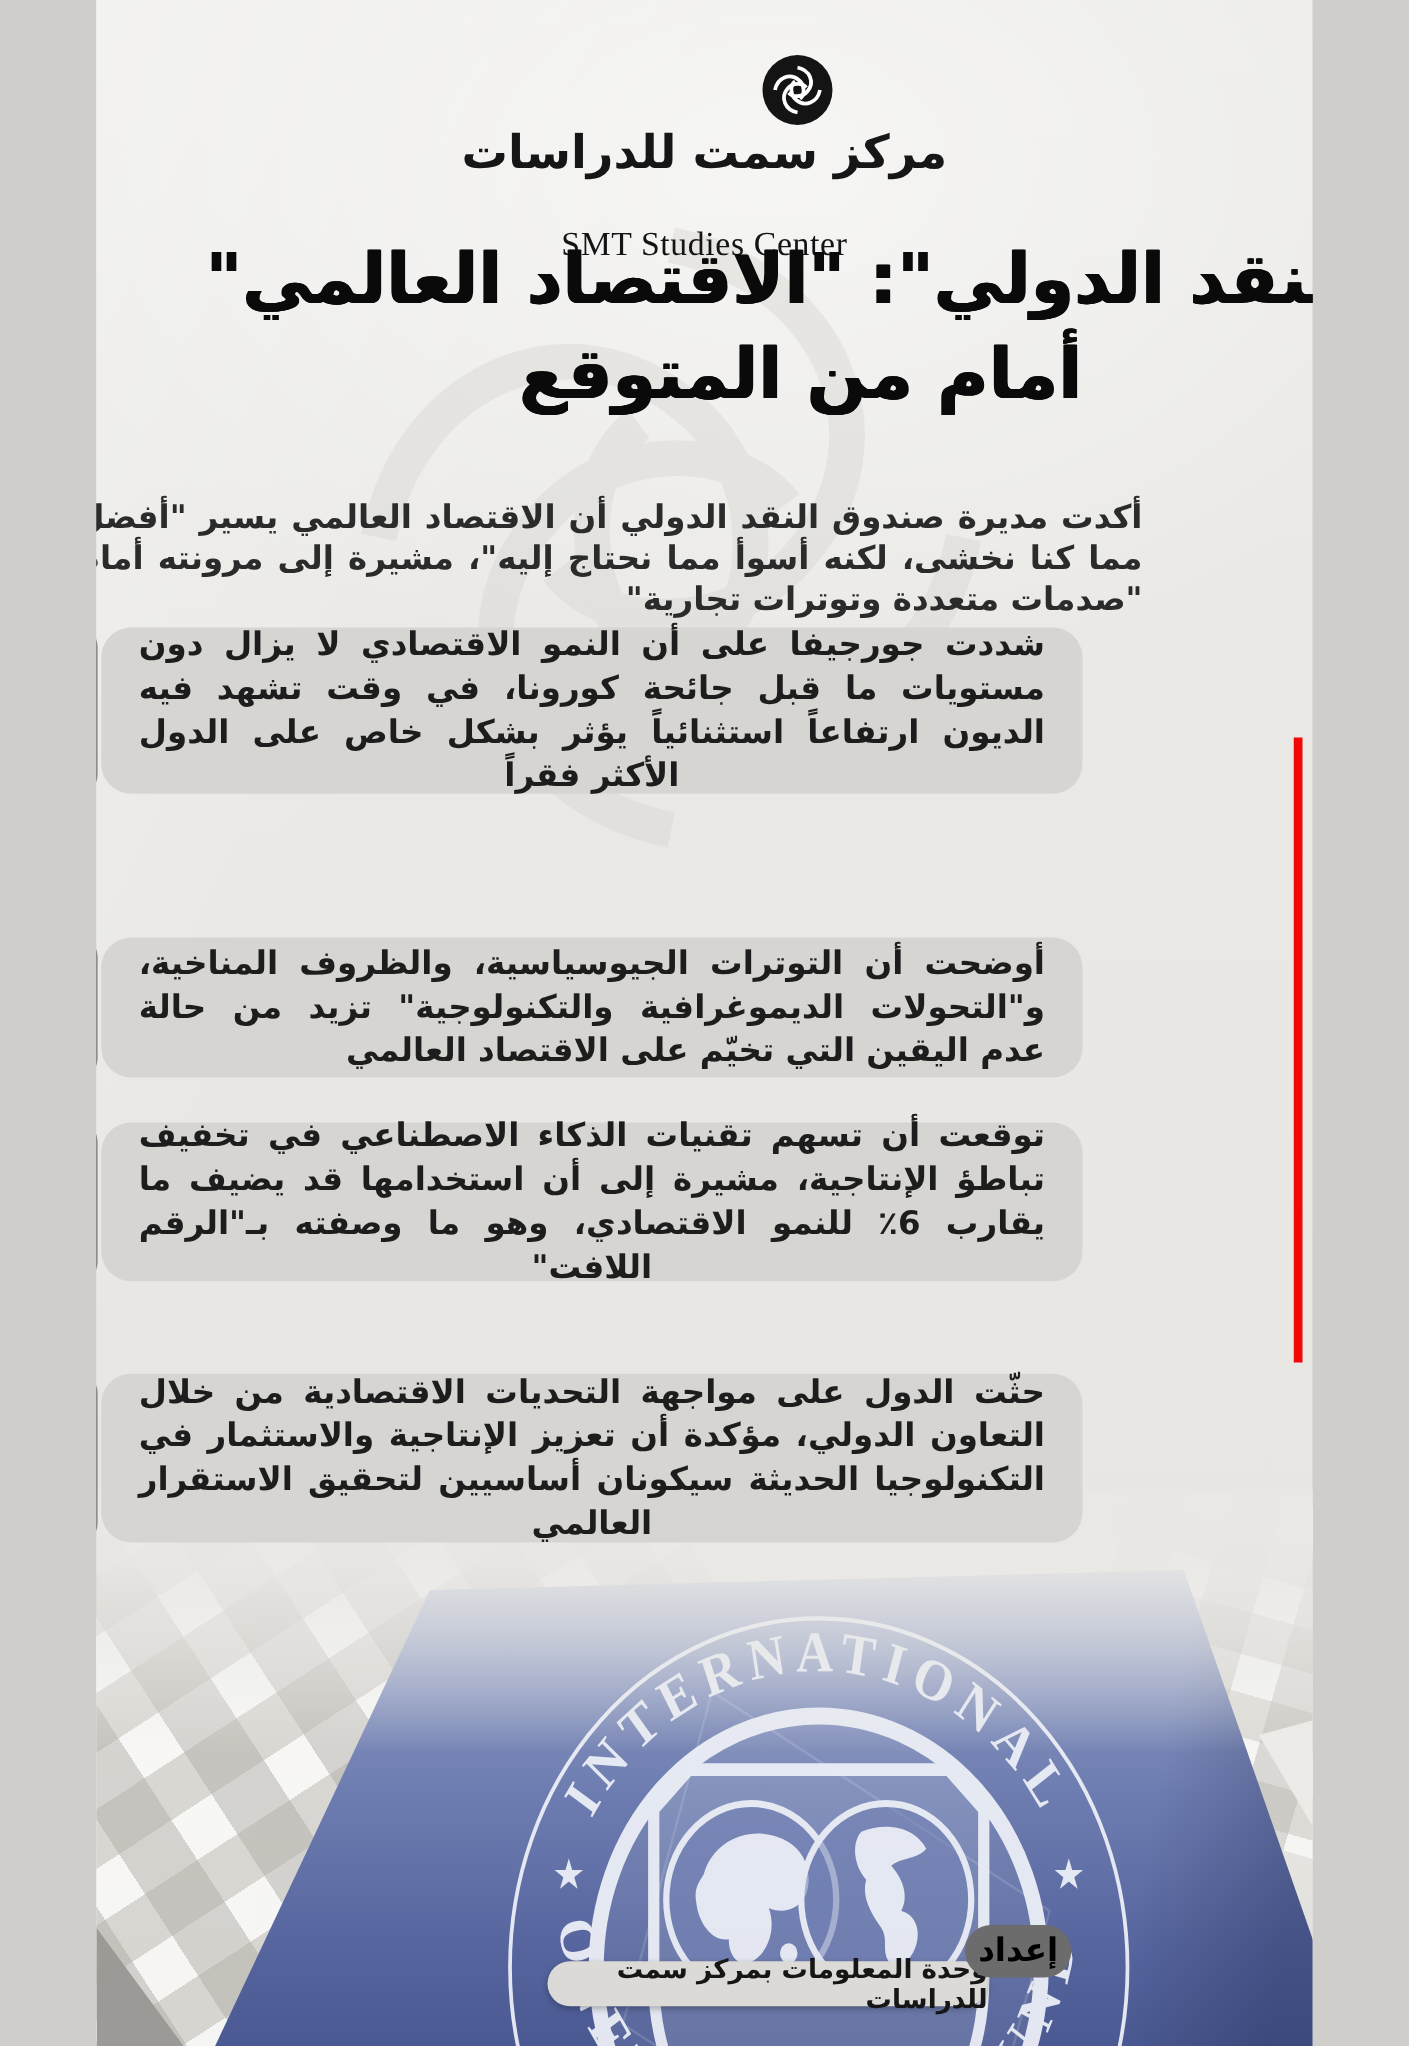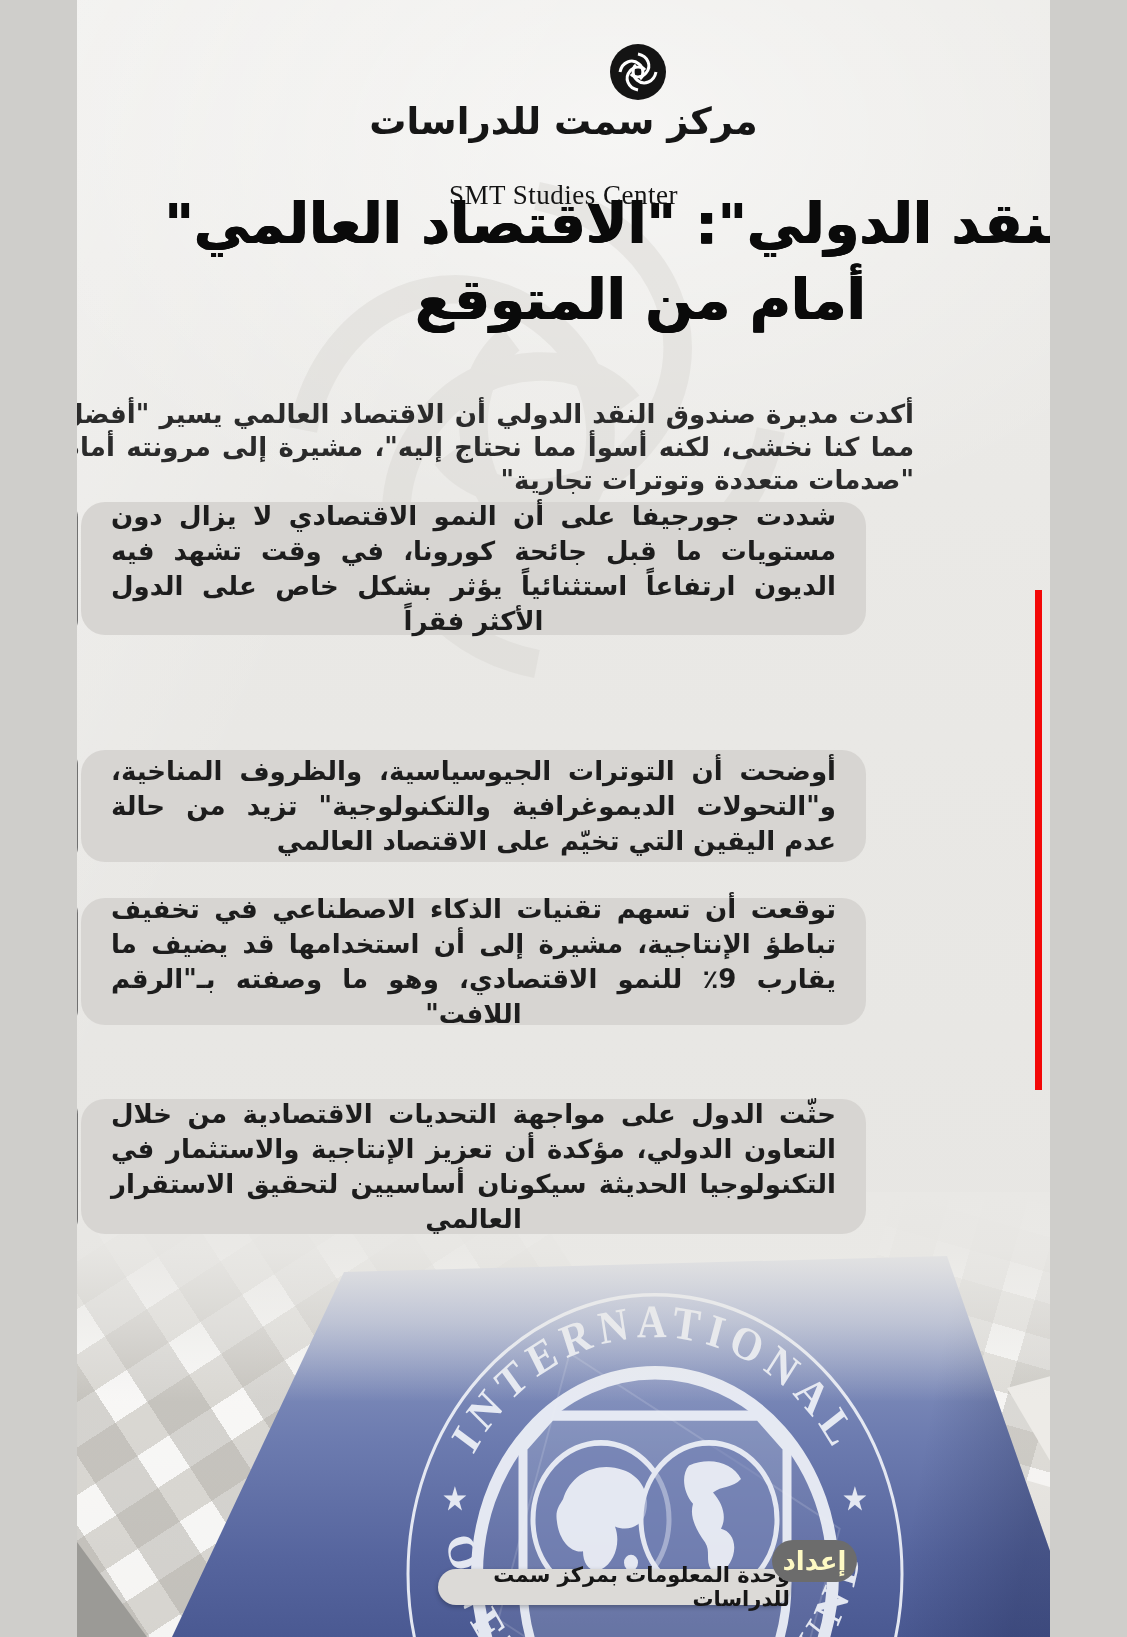--- a/index.html
+++ b/index.html
@@ -81,21 +81,21 @@
     transform:scaleY(1.13);transform-origin:50% 45%;opacity:.94;}
   .photo-fade{position:absolute;left:0;top:0;width:100%;height:210px;
     background:linear-gradient(180deg,#e9e8e5 0%,rgba(233,232,229,.93) 28%,rgba(233,232,229,.55) 62%,rgba(233,232,229,0) 100%);}
   
   .badge-credit{position:absolute;left:361px;top:1569px;width:352px;height:36px;border-radius:18px;
     background:#dcdad7;box-shadow:0 2px 5px rgba(0,0,0,.28);z-index:6;
     display:flex;align-items:center;justify-content:center;
     font-size:21px;font-weight:bold;color:#161616;}
   .badge-label{position:absolute;left:695px;top:1540px;width:85px;height:42px;border-radius:21px;
     background:#6c6c6c;z-index:7;display:flex;align-items:center;justify-content:center;
-    font-size:26px;font-weight:bold;color:#fef9c3;}
+    font-size:26px;font-weight:bold;color:#000000;}
 </style>
 </head>
 <body>
 
 <div class="page">
 
   <svg class="watermark" viewBox="0 0 60 60" aria-hidden="true">
     <g fill="none" stroke="#d9d7d3" stroke-width="2.2">
       <path d="M 30,12 C 40,14 44,24 38,31 C 34,36 26,36 23,32"></path>
       <path d="M 48,30 C 46,40 36,44 29,38 C 24,34 24,26 28,23"></path>
@@ -127,21 +127,21 @@
 
   <div class="point p1 last-center">
     <div class="point-text">شددت جورجيفا على أن النمو الاقتصادي لا يزال دون مستويات ما قبل جائحة كورونا، في وقت تشهد فيه الديون ارتفاعاً استثنائياً يؤثر بشكل خاص على الدول الأكثر فقراً</div>
     <div class="pill"></div>
   </div>
   <div class="point p2 last-right">
     <div class="point-text">أوضحت أن التوترات الجيوسياسية، والظروف المناخية، و"التحولات الديموغرافية والتكنولوجية" تزيد من حالة عدم اليقين التي تخيّم على الاقتصاد العالمي</div>
     <div class="pill"></div>
   </div>
   <div class="point p3 last-center">
-    <div class="point-text">توقعت أن تسهم تقنيات الذكاء الاصطناعي في تخفيف تباطؤ الإنتاجية، مشيرة إلى أن استخدامها قد يضيف ما يقارب 9٪ للنمو الاقتصادي، وهو ما وصفته بـ"الرقم اللافت"</div>
+    <div class="point-text">توقعت أن تسهم تقنيات الذكاء الاصطناعي في تخفيف تباطؤ الإنتاجية، مشيرة إلى أن استخدامها قد يضيف ما يقارب 6٪ للنمو الاقتصادي، وهو ما وصفته بـ"الرقم اللافت"</div>
     <div class="pill"></div>
   </div>
   <div class="point p4 last-center">
     <div class="point-text">حثّت الدول على مواجهة التحديات الاقتصادية من خلال التعاون الدولي، مؤكدة أن تعزيز الإنتاجية والاستثمار في التكنولوجيا الحديثة سيكونان أساسيين لتحقيق الاستقرار العالمي</div>
     <div class="pill"></div>
   </div>
 
   <div class="photo" dir="ltr">
     <div class="bldg-left"></div>
     <div class="bldg-right"></div>

